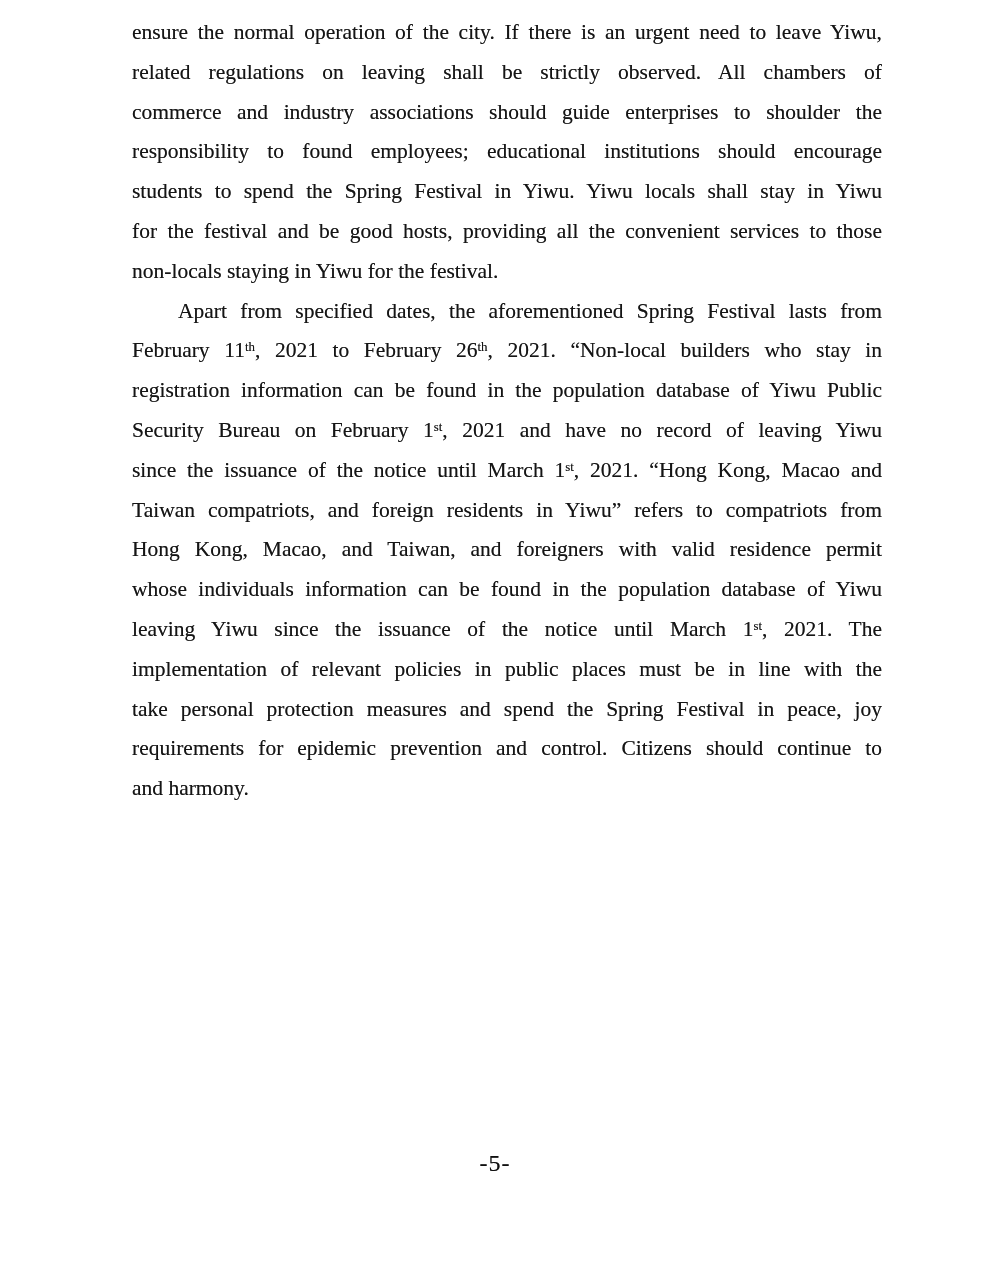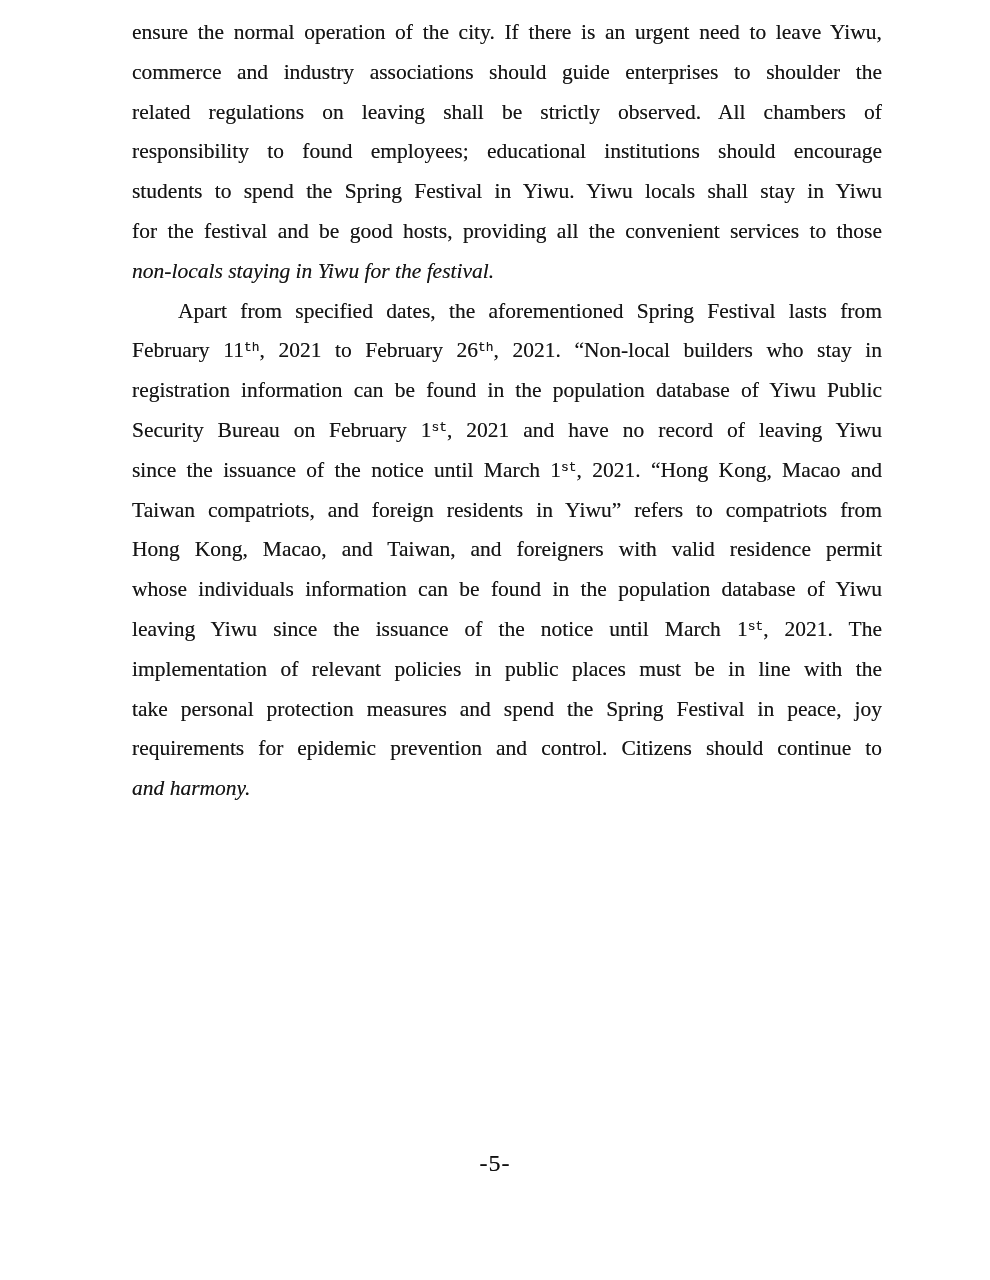--- a/index.html
+++ b/index.html
@@ -26,54 +26,52 @@
     text-shadow: 0 0 0.5px rgba(20,20,20,0.55);
   }
   .paragraph { margin: 0; }
   .line {
     text-align: justify;
     text-align-last: justify;
     white-space: normal;
   }
   .line.para-end {
     text-align-last: left;
-    font-style: italic;
   }
   .line.para-start.indented {
     text-indent: 46px;
   }
   .line sup {
     font-size: 0.6em;
     line-height: 0;
     vertical-align: baseline;
     position: relative;
     top: -0.48em;
-    font-family: Liberation Mono, monospace;
   }
   .page-number {
     position: absolute;
     left: 0;
     top: 1150px;
     width: 100%;
     text-align: center;
     font-size: 24px;
     letter-spacing: 1px;
     color: #101010;
     text-shadow: 0 0 0.5px rgba(20,20,20,0.55);
   }
 </style>
 </head>
 <body>
 
 <div class="page">
   <div class="text-body">
       <div class="paragraph">
         <div class="line para-start"><span>ensure the normal operation of the city. If there is an urgent need to leave Yiwu,</span></div>
+        <div class="line"><span>related regulations on leaving shall be strictly observed. All chambers of</span></div>
         <div class="line"><span>commerce and industry associations should guide enterprises to shoulder the</span></div>
-        <div class="line"><span>related regulations on leaving shall be strictly observed. All chambers of</span></div>
         <div class="line"><span>responsibility to found employees; educational institutions should encourage</span></div>
         <div class="line"><span>students to spend the Spring Festival in Yiwu. Yiwu locals shall stay in Yiwu</span></div>
         <div class="line"><span>for the festival and be good hosts, providing all the convenient services to those</span></div>
         <div class="line para-end"><span>non-locals staying in Yiwu for the festival.</span></div>
       </div>
       <div class="paragraph">
         <div class="line para-start indented"><span>Apart from specified dates, the aforementioned Spring Festival lasts from</span></div>
         <div class="line"><span>February 11</span><sup>th</sup><span>, 2021 to February 26</span><sup>th</sup><span>, 2021. “Non-local builders who stay in</span></div>
         <div class="line"><span>registration information can be found in the population database of Yiwu Public</span></div>
         <div class="line"><span>Security Bureau on February 1</span><sup>st</sup><span>, 2021 and have no record of leaving Yiwu</span></div>

